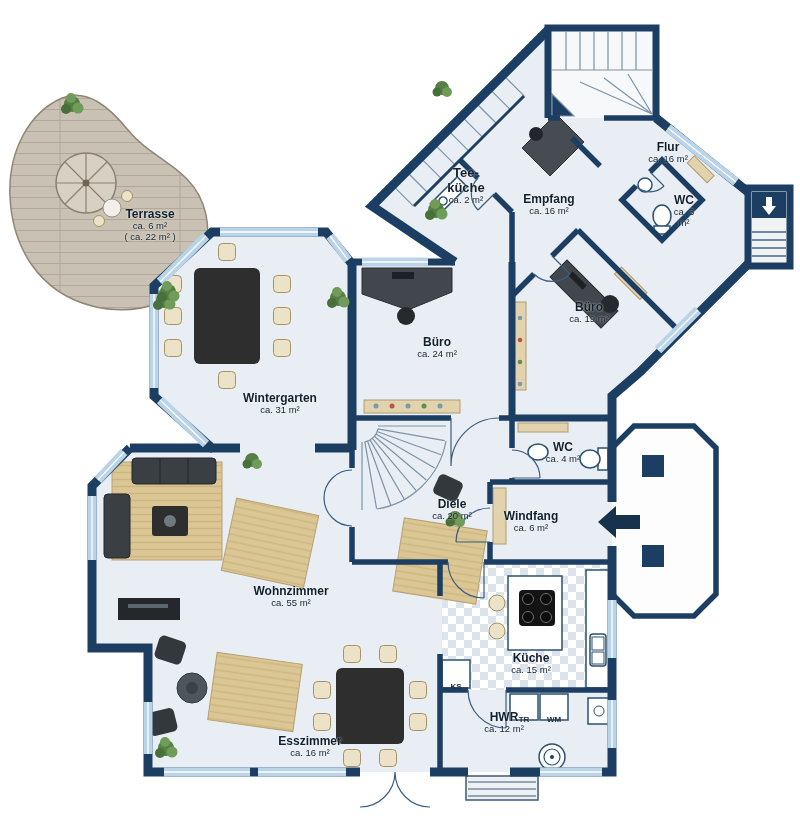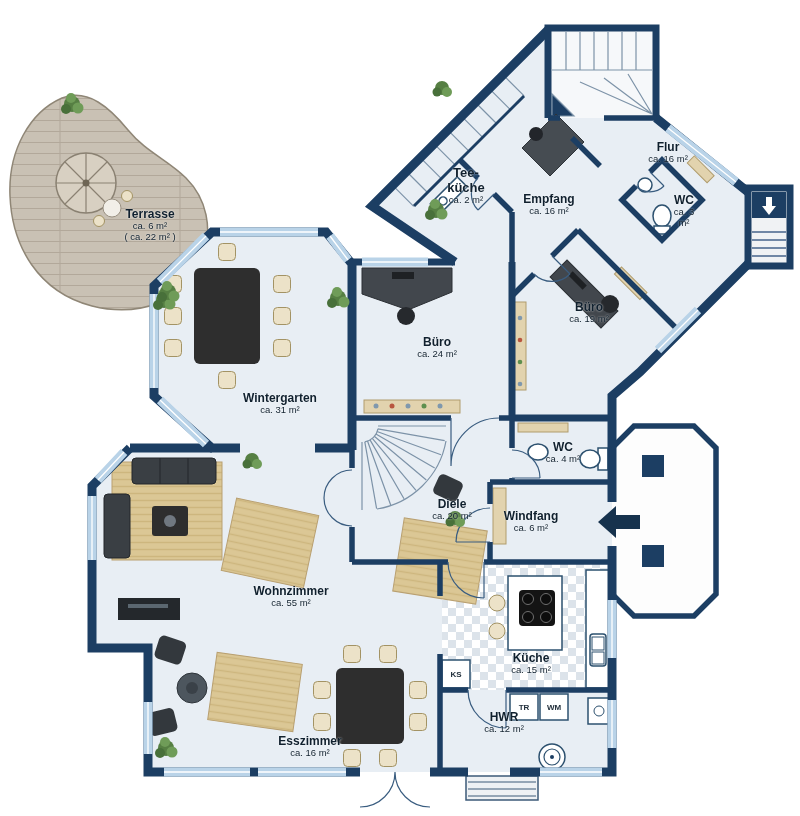--- a/index.html
+++ b/index.html
@@ -19,21 +19,21 @@
   .tread{stroke:#7d93a8;stroke-width:1.2;fill:none;}
   .beige{fill:#e2d3ae;stroke:#b09c6d;stroke-width:1;}
   .chair{fill:#ece2c8;stroke:#a39364;stroke-width:1;}
   .rl{position:absolute;transform:translate(-50%,-50%);text-align:center;color:#10202e;
       line-height:1.12;pointer-events:none;white-space:nowrap;z-index:5;
       text-shadow:0 0 2px rgba(255,255,255,.85);}
   .rl .nm{font-weight:bold;font-size:12px;display:block;}
   .rl .ar{font-size:9.5px;display:block;}
   .rl.wrap{white-space:normal;}
   .tag{position:absolute;transform:translate(-50%,-50%);font-size:8px;font-weight:bold;
-       color:#22303c;z-index:5;pointer-events:none;}
+       color:#22303c;z-index:5;pointer-events:none;margin-top:12px;}
 </style>
 </head>
 <body>
 
 <div class="plan">
 <svg width="800" height="816" viewBox="0 0 800 816">
   <defs>
     <pattern id="p-tiles" width="16" height="16" patternUnits="userSpaceOnUse">
       <rect width="16" height="16" fill="#ffffff"></rect>
       <rect width="8" height="8" fill="#dce3ea"></rect>

